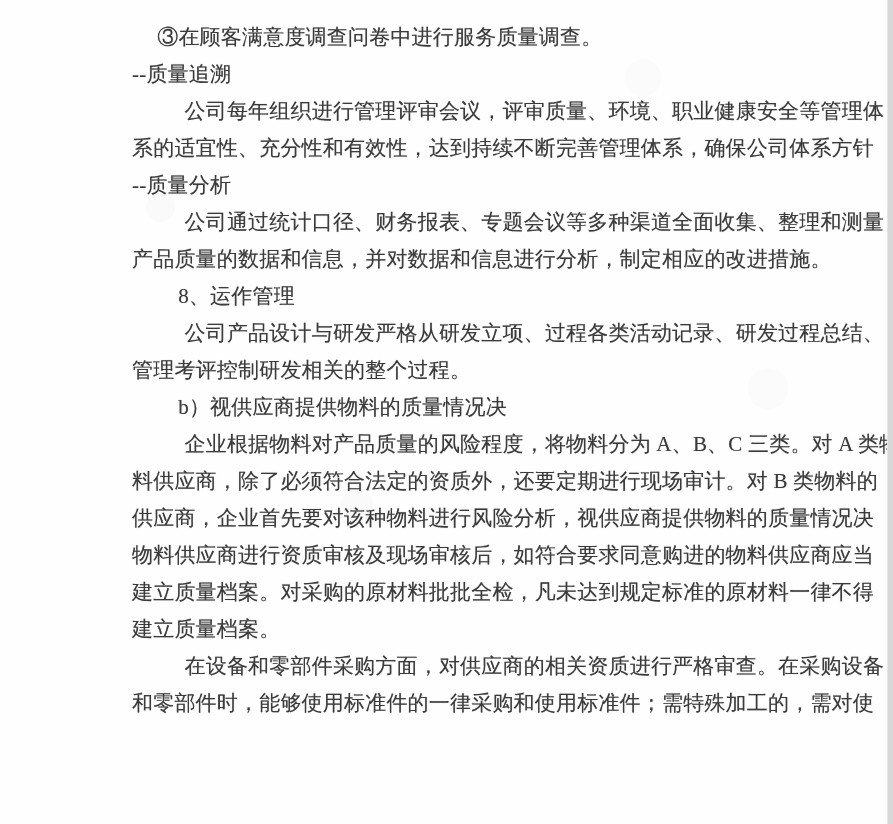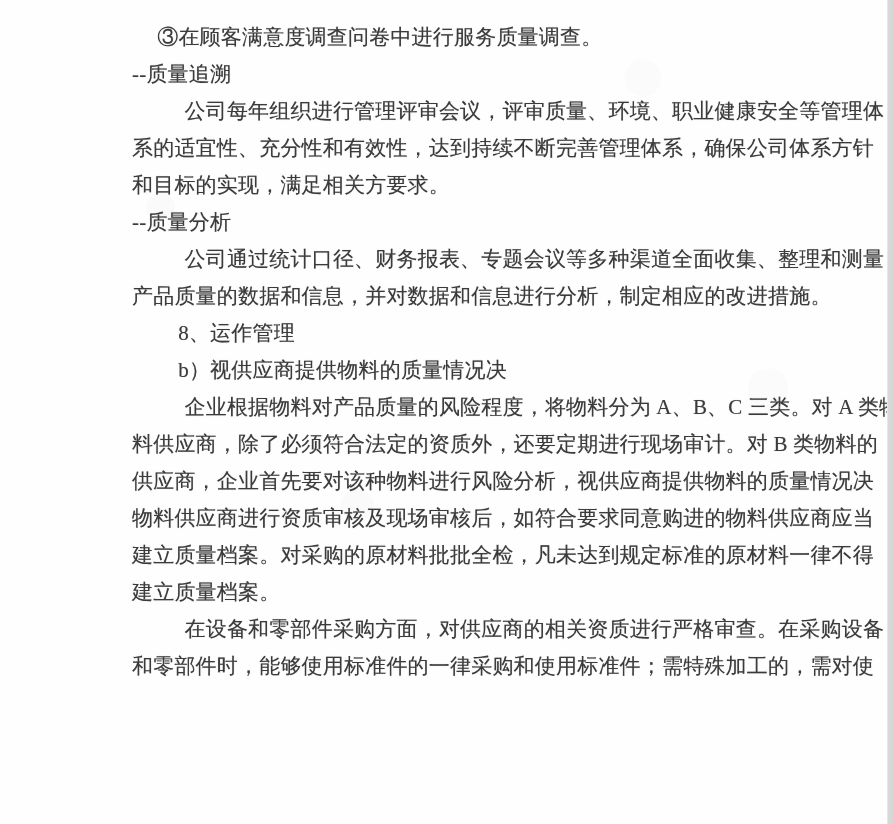--- a/index.html
+++ b/index.html
@@ -61,32 +61,33 @@
   <div class="content">
 
       <div class="line" style="padding-left: 1.2em;">③在顾客满意度调查问卷中进行服务质量调查。</div>
 
       <div class="line">--质量追溯</div>
 
       <div class="line" style="padding-left: 2.5em;">公司每年组织进行管理评审会议，评审质量、环境、职业健康安全等管理体</div>
 
       <div class="line">系的适宜性、充分性和有效性，达到持续不断完善管理体系，确保公司体系方针</div>
 
-      <div class="line">和目标的实现，满足相关方要求。</div>
 
       <div class="line">--质量分析</div>
 
       <div class="line" style="padding-left: 2.5em; text-align: center;">公司通过统计口径、财务报表、专题会议等多种渠道全面收集、整理和测量</div>
 
       <div class="line">产品质量的数据和信息，并对数据和信息进行分析，制定相应的改进措施。</div>
 
       <div class="line" style="padding-left: 2.2em;">8、运作管理</div>
 
 
+      <div class="line" style="padding-left: 2.5em;">公司产品设计与研发严格从研发立项、过程各类活动记录、研发过程总结、</div>
 
+      <div class="line">管理考评控制研发相关的整个过程。</div>
 
       <div class="line" style="padding-left: 2.2em;">b）视供应商提供物料的质量情况决</div>
 
       <div class="line" style="padding-left: 2.5em;">企业根据物料对产品质量的风险程度，将物料分为 A、B、C 三类。对 A 类物</div>
 
       <div class="line">料供应商，除了必须符合法定的资质外，还要定期进行现场审计。对 B 类物料的</div>
 
       <div class="line">供应商，企业首先要对该种物料进行风险分析，视供应商提供物料的质量情况决</div>
 
 

